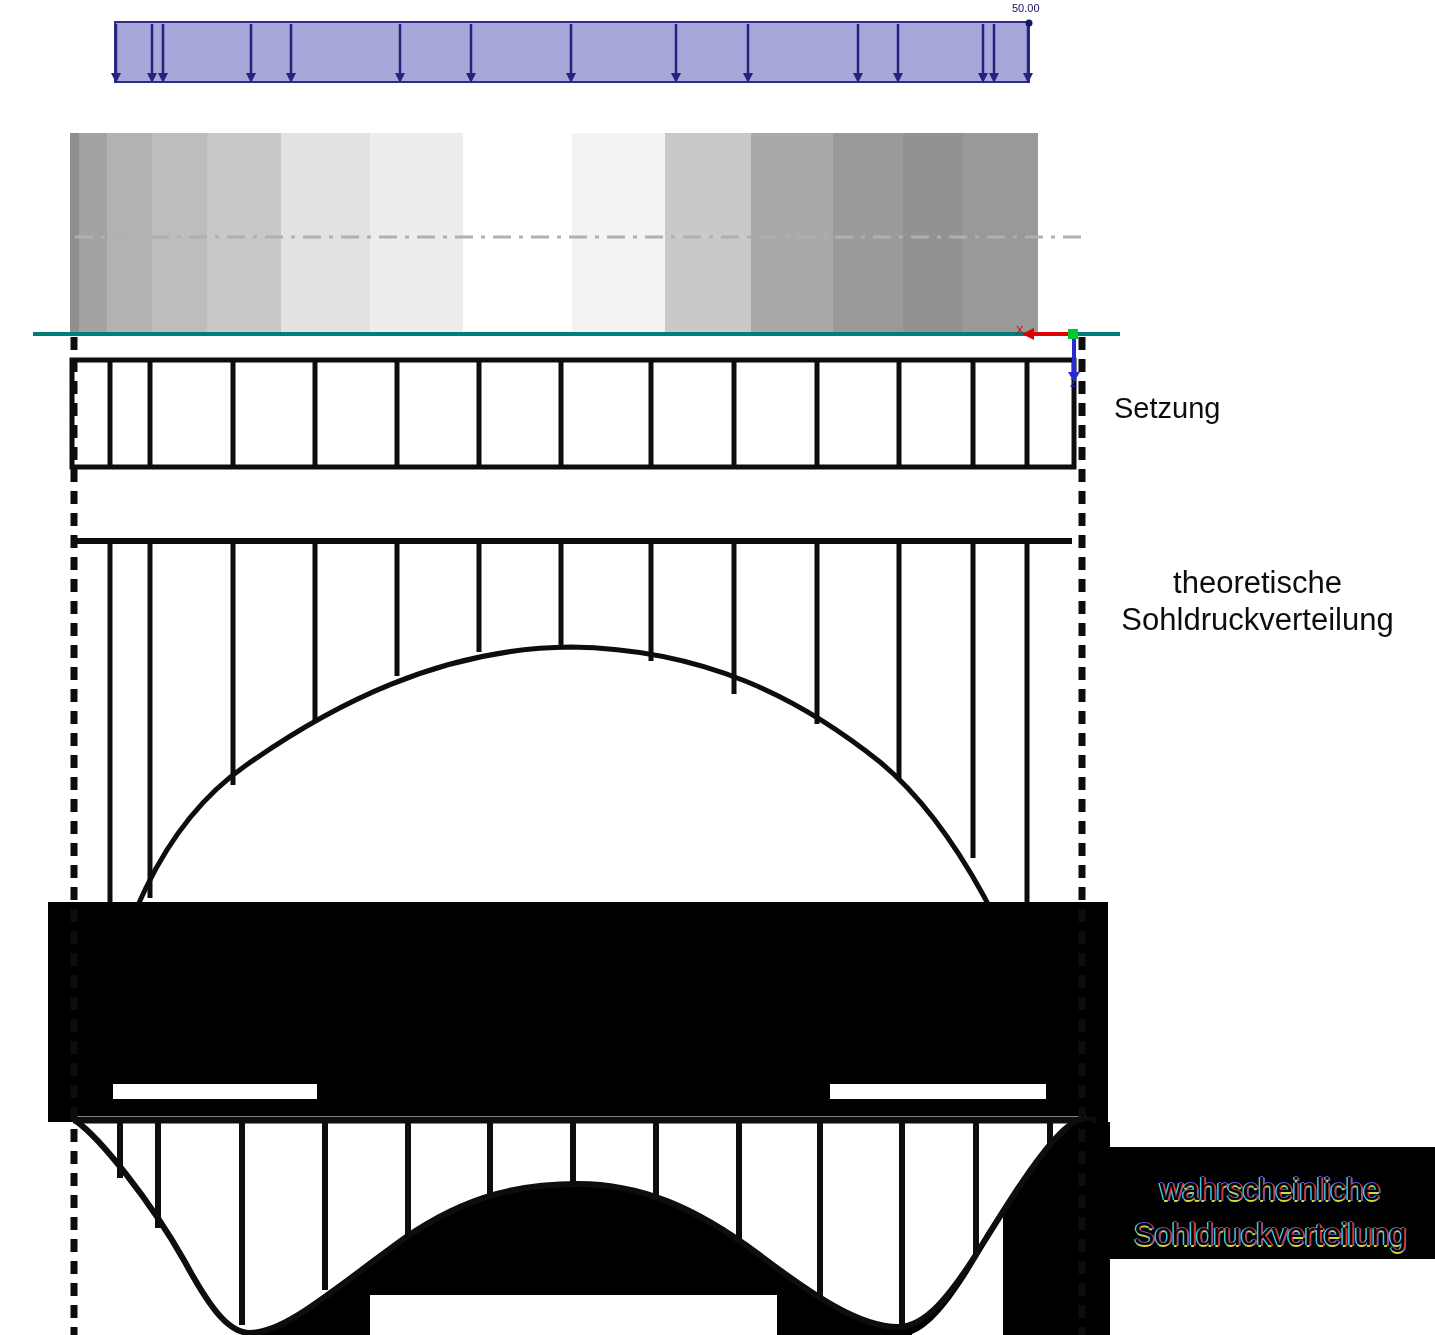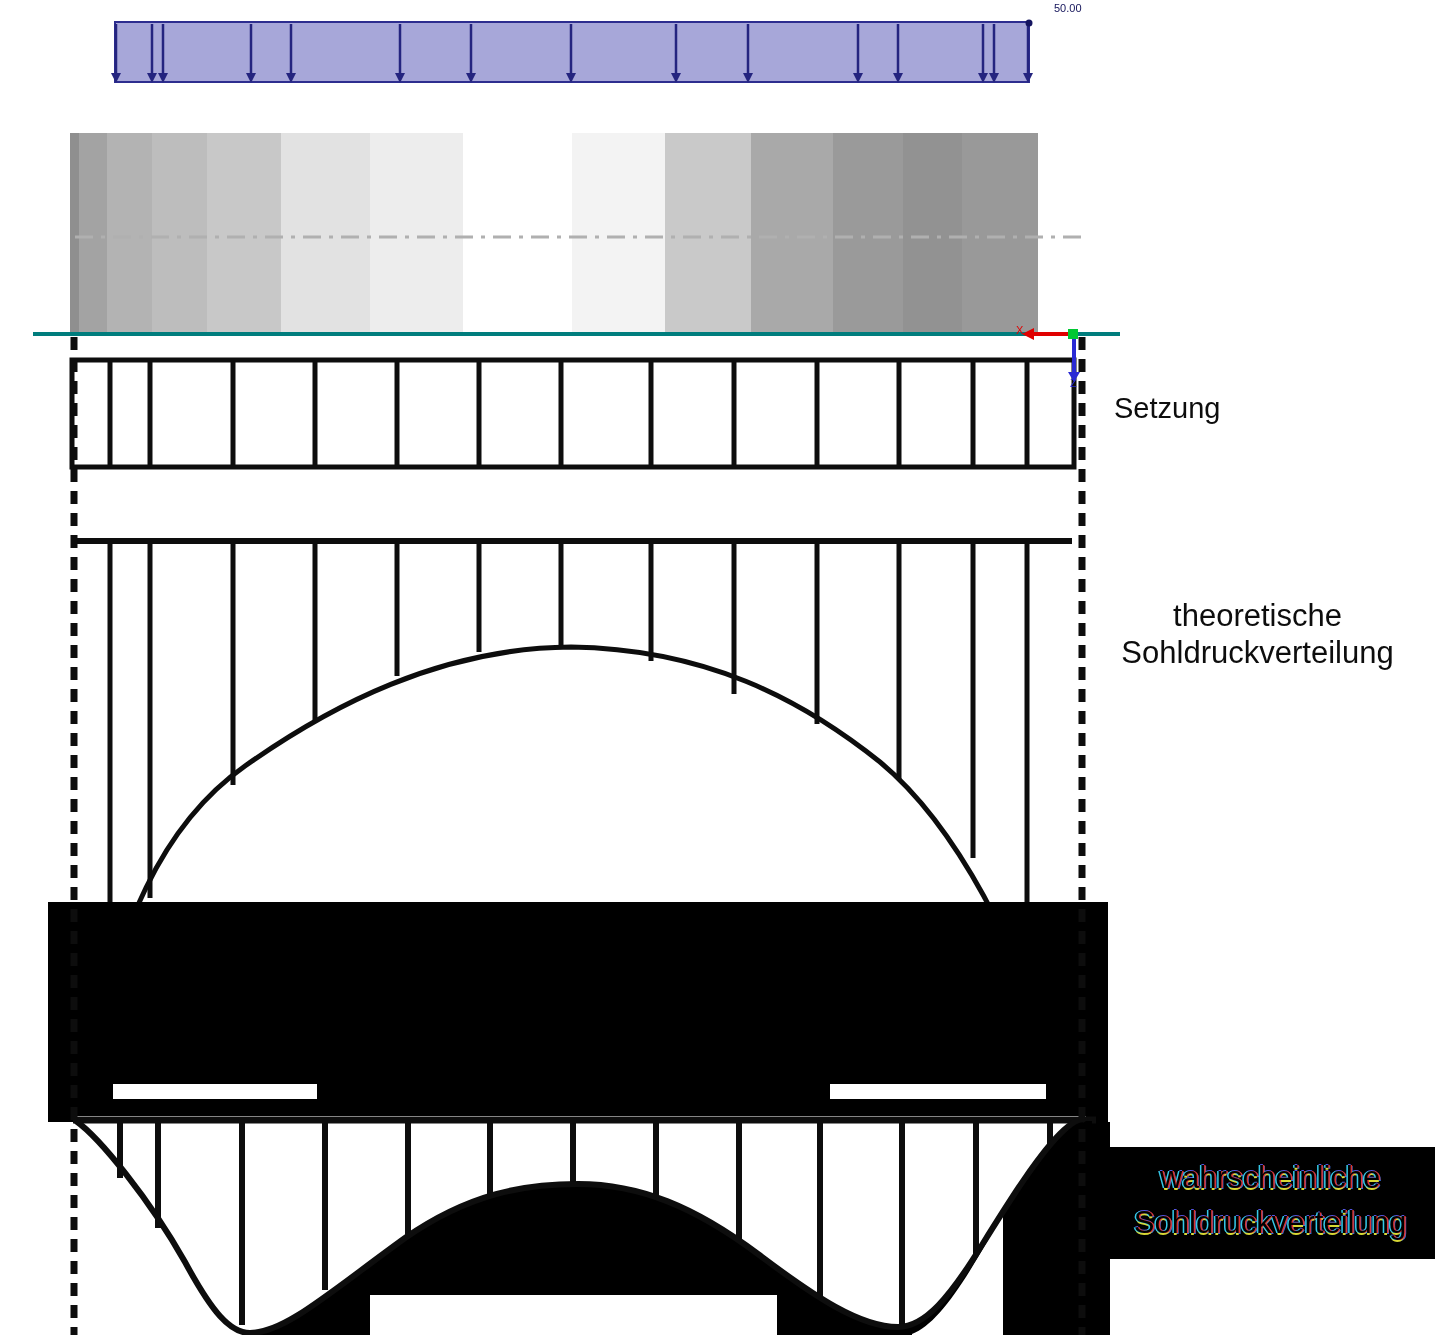--- a/index.html
+++ b/index.html
@@ -1,27 +1,27 @@
 <!DOCTYPE html>
 <html><head>
 <meta charset="utf-8">
 <style>
   html,body{margin:0;padding:0;background:#ffffff;}
   #stage{position:relative;width:1435px;height:1335px;background:#ffffff;overflow:hidden;
          font-family:"Liberation Sans","DejaVu Sans",sans-serif;}
   #diagram{position:absolute;left:0;top:0;}
   .lbl{position:absolute;white-space:nowrap;}
-  .lbl-load{left:1012px;top:2px;font-size:11px;color:#14145a;margin-left:42px;}
+  .lbl-load{left:1012px;top:2px;font-size:11px;color:#14145a;}
   .lbl-x{left:1016px;top:324px;font-size:11px;color:#e00000;}
   .lbl-z{left:1070px;top:377px;font-size:11px;color:#2a2ad4;}
   .lbl-setzung{left:1114px;top:392px;font-size:29px;color:#0d0d0d;}
   .block-theoretical{position:absolute;left:1085px;top:564px;width:345px;text-align:center;
-         font-size:31px;line-height:37px;color:#0d0d0d;margin-top:33px;}
+         font-size:31px;line-height:37px;color:#0d0d0d;}
   .block-probable{position:absolute;left:1105px;top:1147px;width:330px;height:112px;background:#000000;
-         text-align:center;font-size:31px;line-height:45px;padding-top:8px;box-sizing:border-box;color:#000000;}
+         text-align:center;font-size:31px;line-height:45px;padding-top:20px;box-sizing:border-box;color:#000000;}
   .block-probable div{
          text-shadow:1.5px 0 0 #d83535,-1.5px 0 0 #35c8e8,0 1.5px 0 #d8d835,0 -1.5px 0 #5555dd,2px 1px 0 #3a6fd8;}
 </style>
 </head>
 <body>
 
 <div id="stage">
   <svg id="diagram" width="1435" height="1335" viewBox="0 0 1435 1335">
       <rect x="70" y="133" width="9" height="200" fill="#8f8f8f"></rect>
       <rect x="79" y="133" width="28" height="200" fill="#a3a3a3"></rect>

